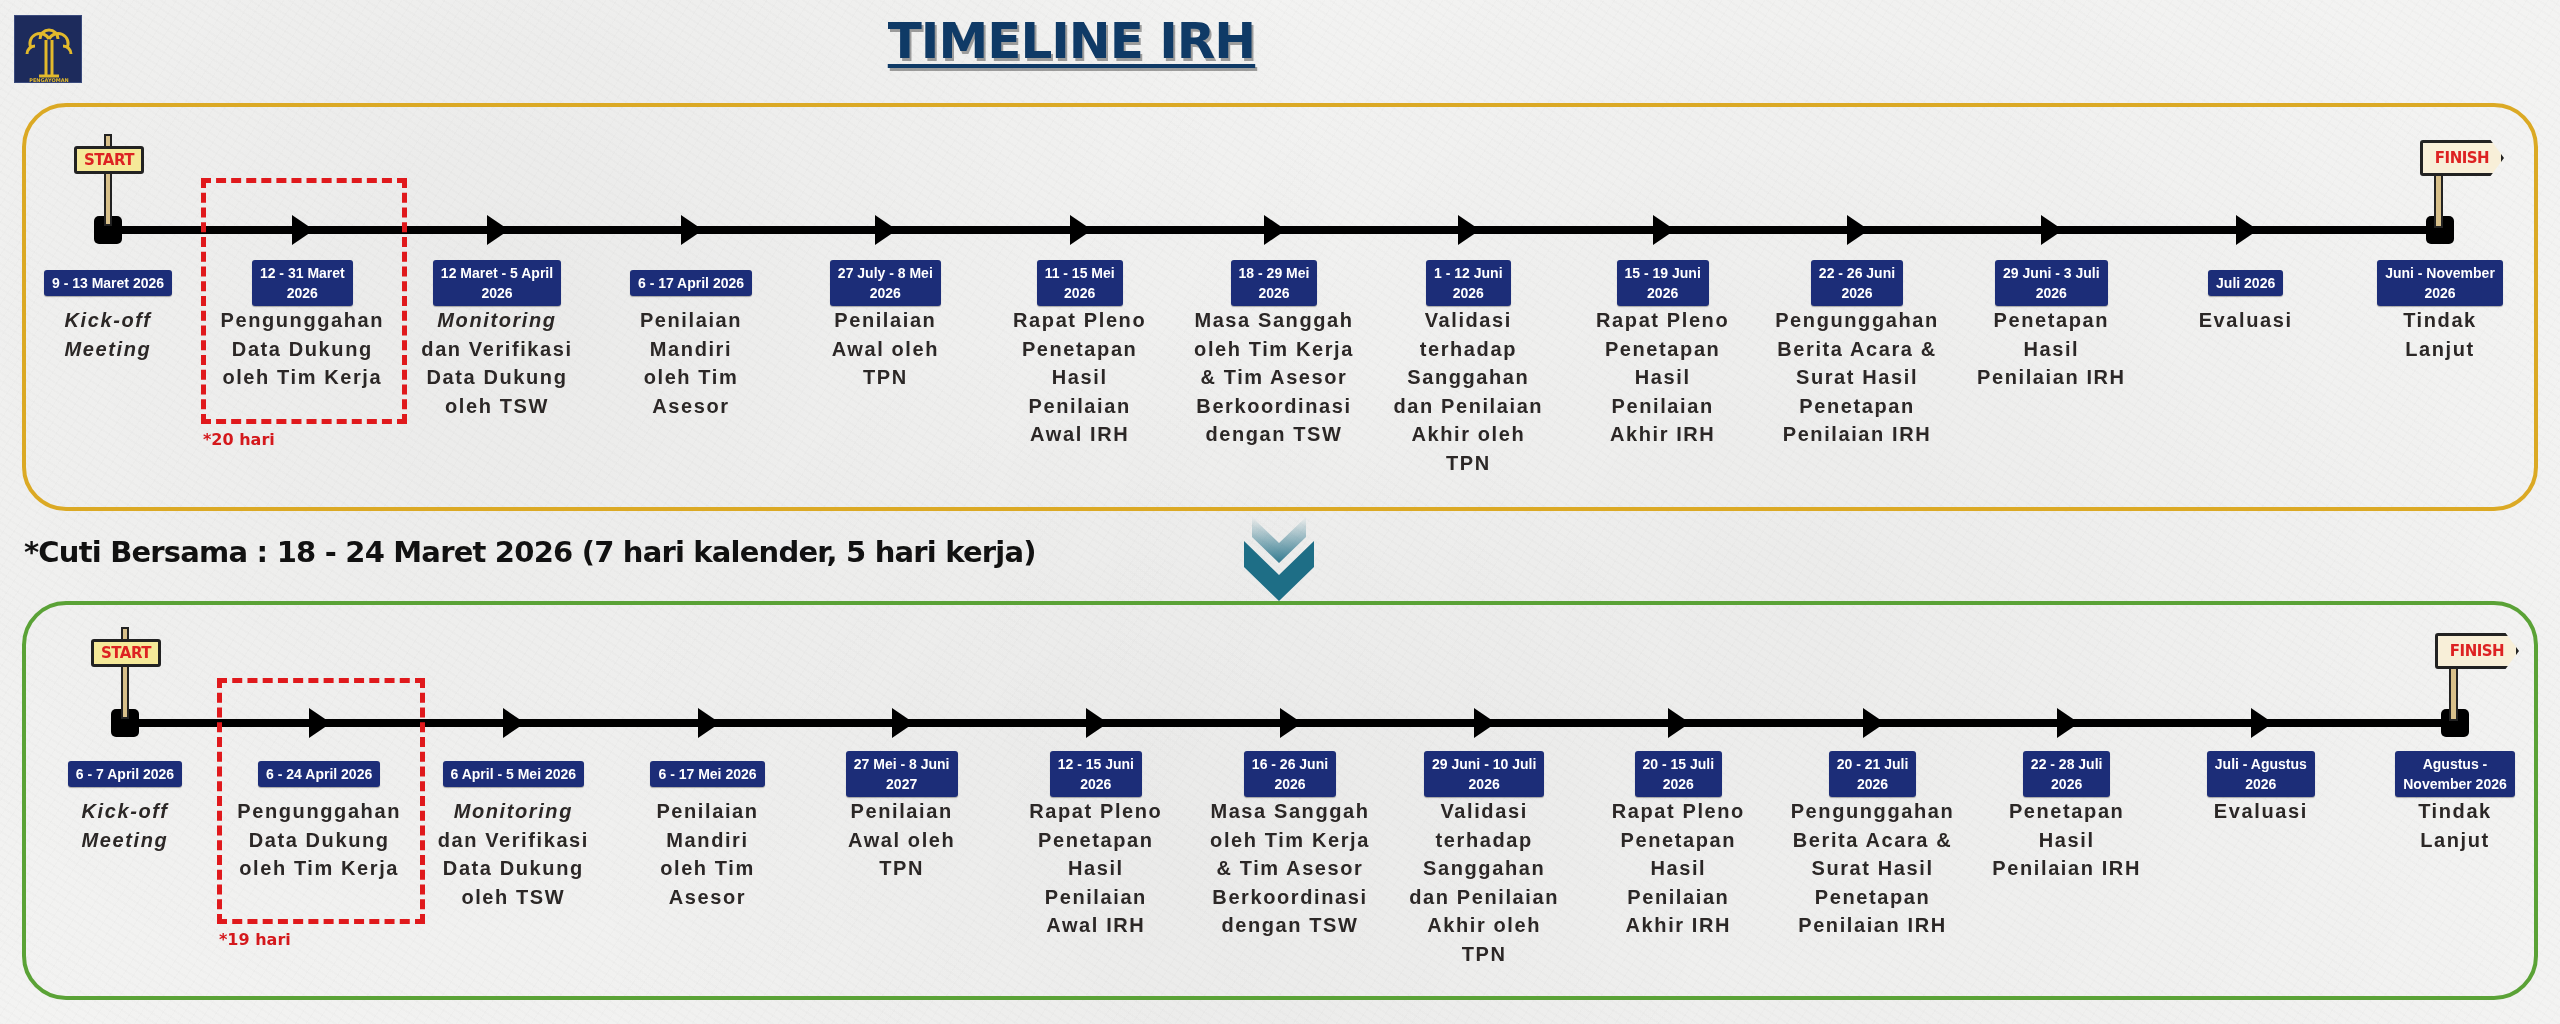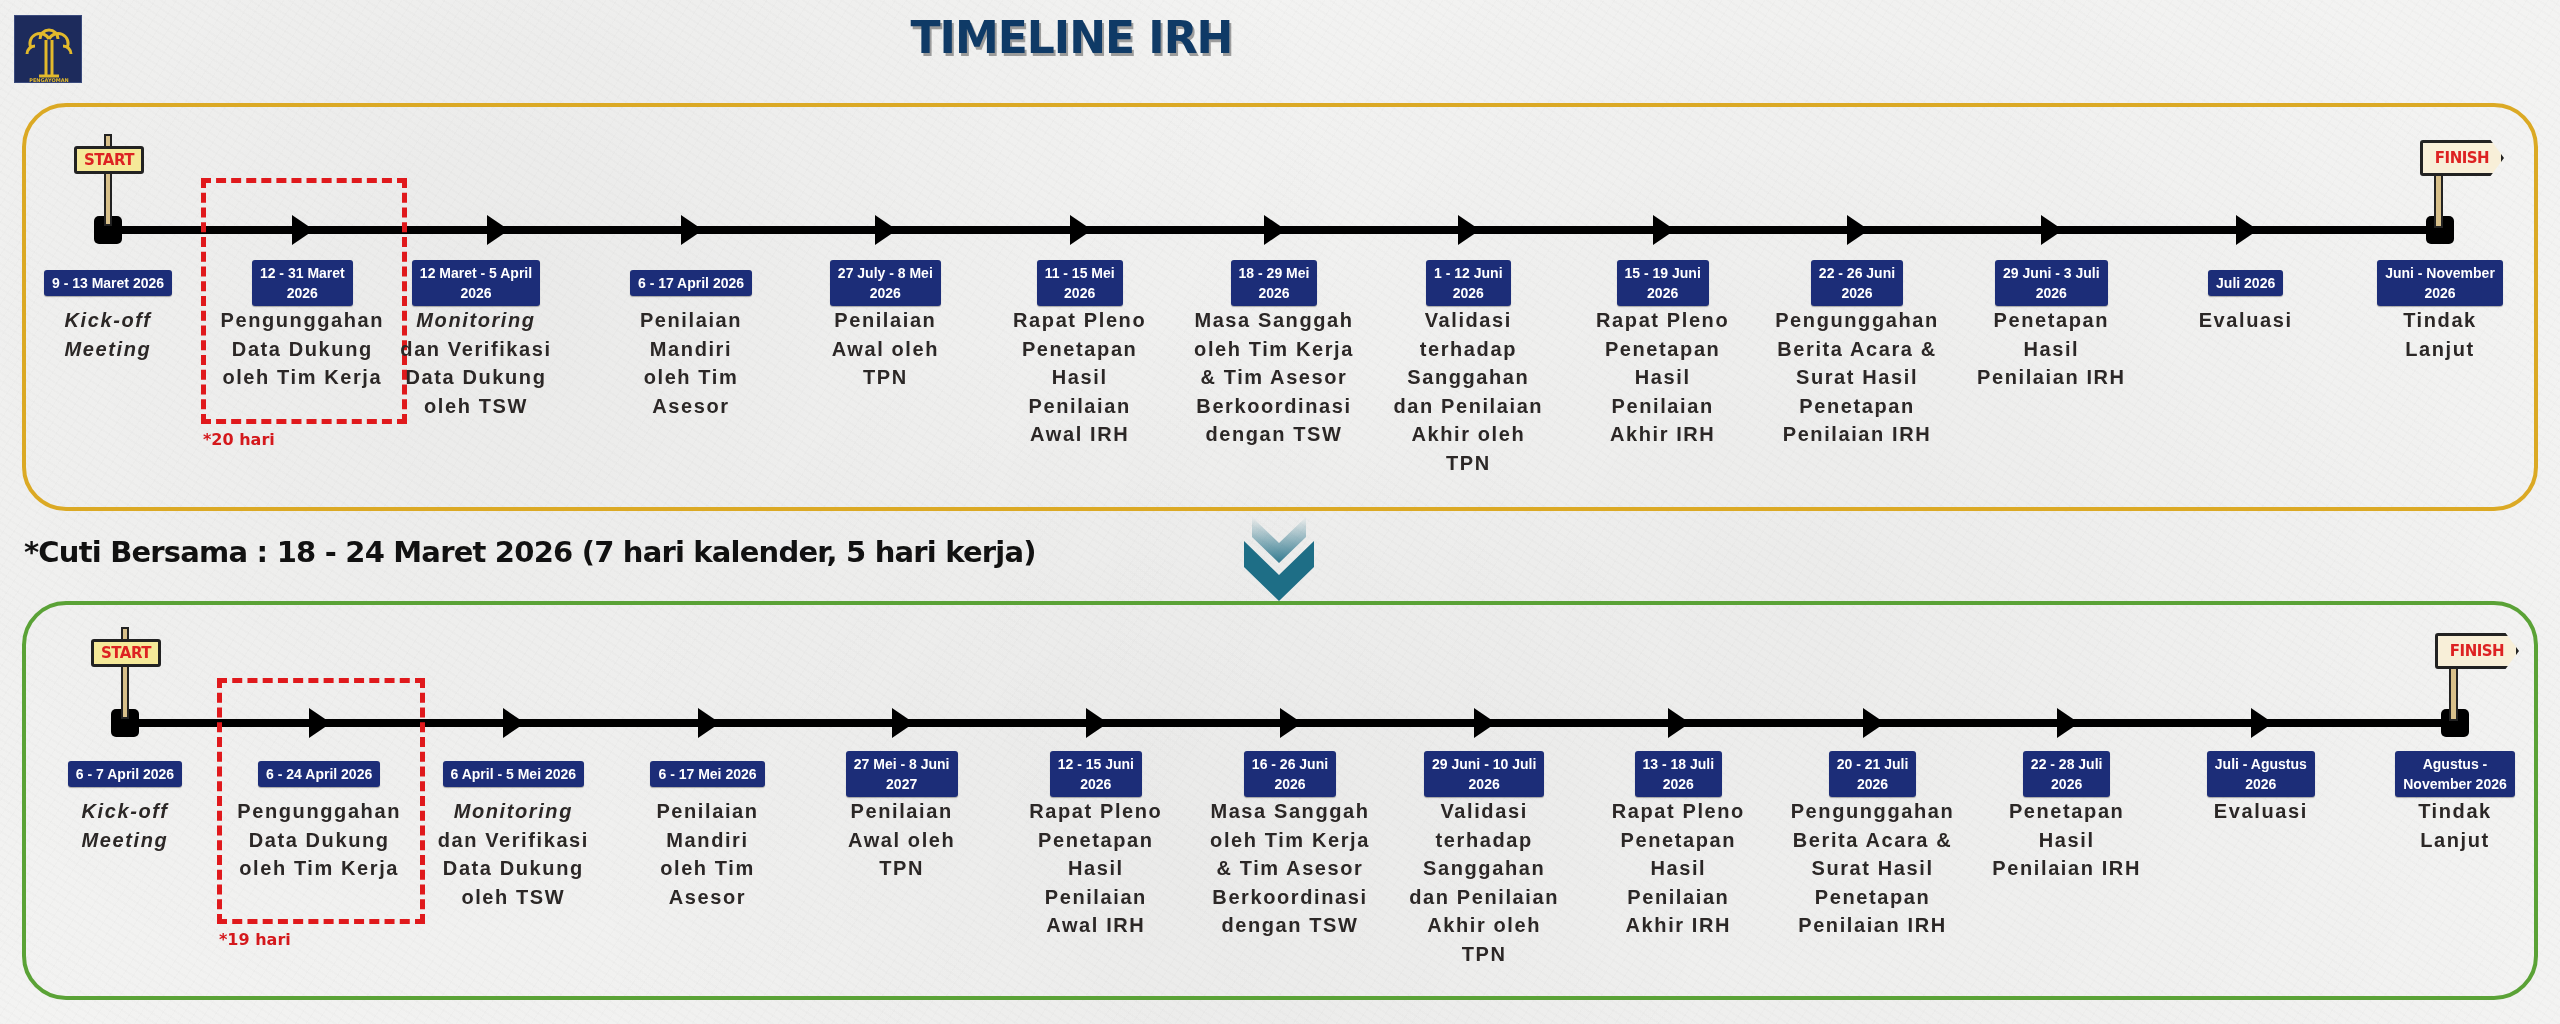--- a/index.html
+++ b/index.html
@@ -14,23 +14,23 @@
       repeating-linear-gradient(33deg, rgba(0,0,0,0.012) 0 2px, transparent 2px 7px),
       repeating-linear-gradient(-57deg, rgba(0,0,0,0.012) 0 1px, transparent 1px 9px);
     font-family: "Liberation Sans", sans-serif;
   }
   .logo {
     position: absolute; left: 14px; top: 15px; width: 68px; height: 68px;
     background: #1d2b5c; border: 1px solid #3a4a7c;
   }
   .title {
     position: absolute; left: 0; width: 2143px; top: 12px; text-align: center;
-    font-family: "DejaVu Sans", sans-serif; font-weight: 900; font-size: 44px;
+    font-family: "DejaVu Sans", sans-serif; font-weight: 900; font-size: 50px;
     color: #0f3a66; letter-spacing: -1px;
-    text-decoration-thickness: 4px; text-underline-offset: 6px;
+    text-decoration: underline; text-decoration-thickness: 4px; text-underline-offset: 6px;
     text-shadow: 2px 3px 0 rgba(0,0,0,0.35);
   }
   .panel {
     position: absolute; left: 22px; width: 2516px;
     border-radius: 44px; border-width: 4px; border-style: solid;
   }
   .panel.gold { top: 103px; height: 408px; border-color: #dba924; }
   .panel.green { top: 601px; height: 399px; border-color: #5aa236; }
   .axis {
     position: absolute; height: 8px; background: #000; border-radius: 2px;
@@ -132,21 +132,21 @@
 Meeting</i></div>
       </div>
     <div class="item" style="left:302.33333333333337px;top:260px">
         <div class="date">12 - 31 Maret
 2026</div>
         
         <div class="desc">Pengunggahan
 Data Dukung
 oleh Tim Kerja</div>
       </div>
-    <div class="item" style="left:476px;top:260px">
+    <div class="item" style="left:497px;top:260px">
         <div class="date">12 Maret - 5 April
 2026</div>
         
         <div class="desc"><i>Monitoring</i>
 <span>dan Verifikasi
 Data Dukung
 oleh TSW</span></div>
       </div>
     <div class="item" style="left:691px;top:270px">
         <div class="date">6 - 17 April 2026</div>
@@ -338,21 +338,21 @@
 2026</div>
         
         <div class="desc">Validasi
 terhadap
 Sanggahan
 dan Penilaian
 Akhir oleh
 TPN</div>
       </div>
     <div class="item" style="left:1678.3333333333333px;top:751px">
-        <div class="date">13 - 18 Juli
+        <div class="date">20 - 15 Juli
 2026</div>
         
         <div class="desc">Rapat Pleno
 Penetapan
 Hasil
 Penilaian
 Akhir IRH</div>
       </div>
     <div class="item" style="left:1872.5px;top:751px">
         <div class="date">20 - 21 Juli

